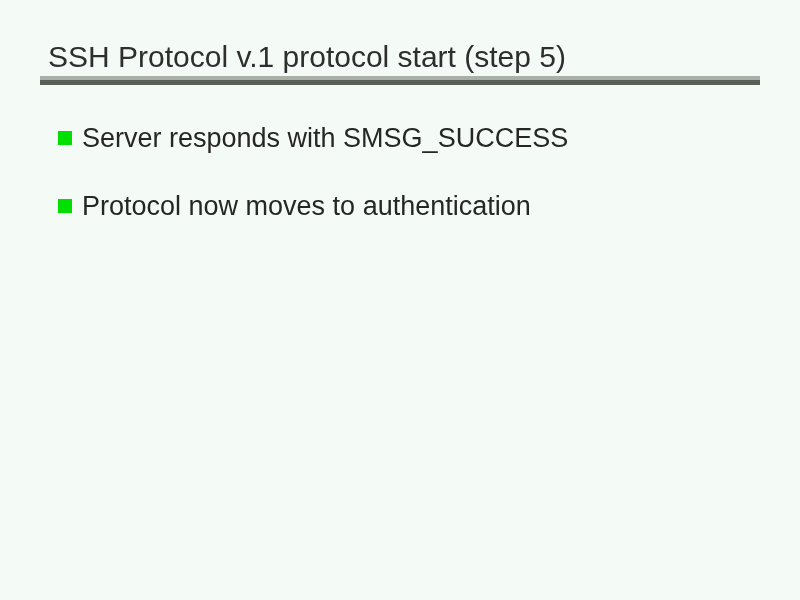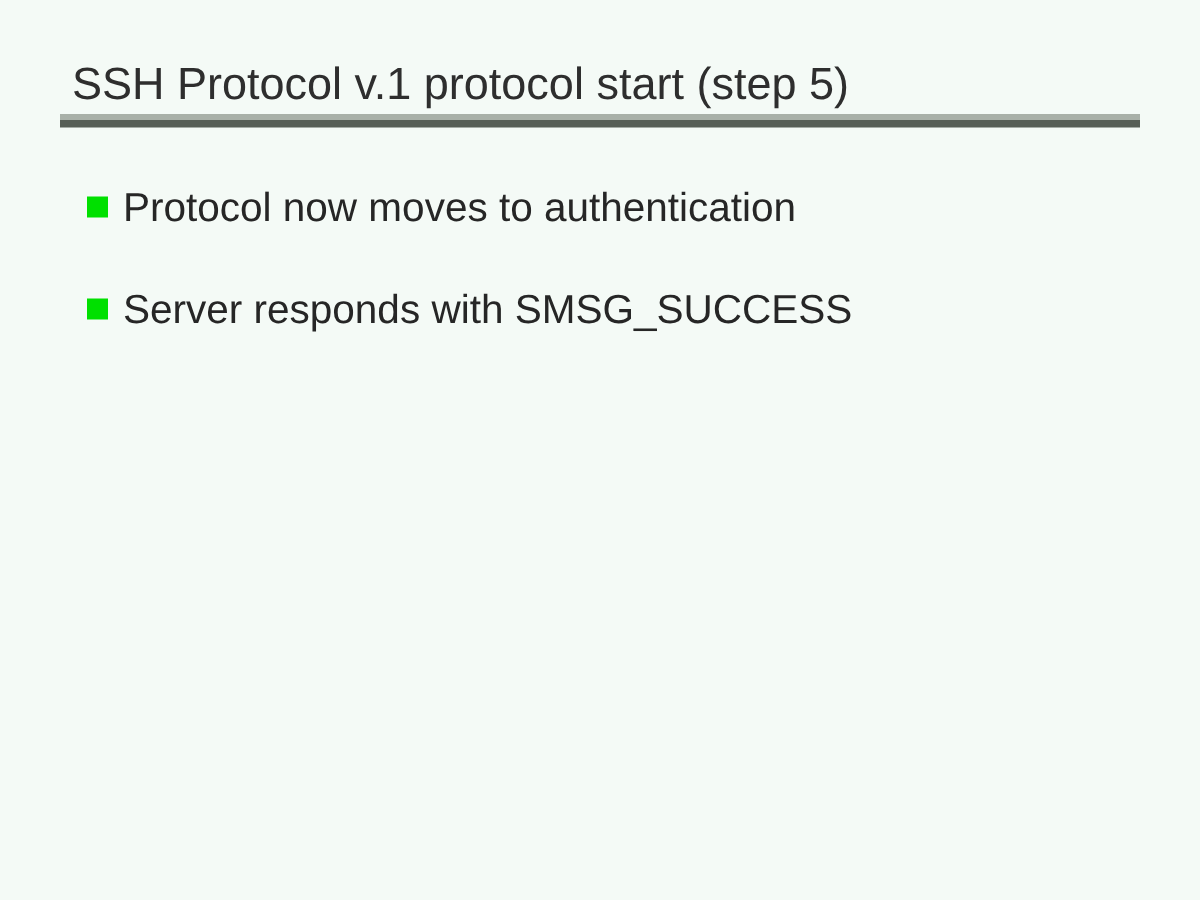--- a/index.html
+++ b/index.html
@@ -79,21 +79,21 @@
   <h1 class="slide-title">SSH Protocol v.1 protocol start (step 5)</h1>
 
   <div class="title-rule">
     <div class="rule-light"></div>
     <div class="rule-dark"></div>
   </div>
 
   <ul class="bullet-list">
     <li class="bullet-item">
       <span class="bullet-square"></span>
-      <span class="bullet-text">Protocol now moves to authentication</span>
+      <span class="bullet-text">Server responds with SMSG_SUCCESS</span>
     </li>
     <li class="bullet-item">
       <span class="bullet-square"></span>
-      <span class="bullet-text">Server responds with SMSG_SUCCESS</span>
+      <span class="bullet-text">Protocol now moves to authentication</span>
     </li>
   </ul>
 
 </div>
 
 </body></html>

